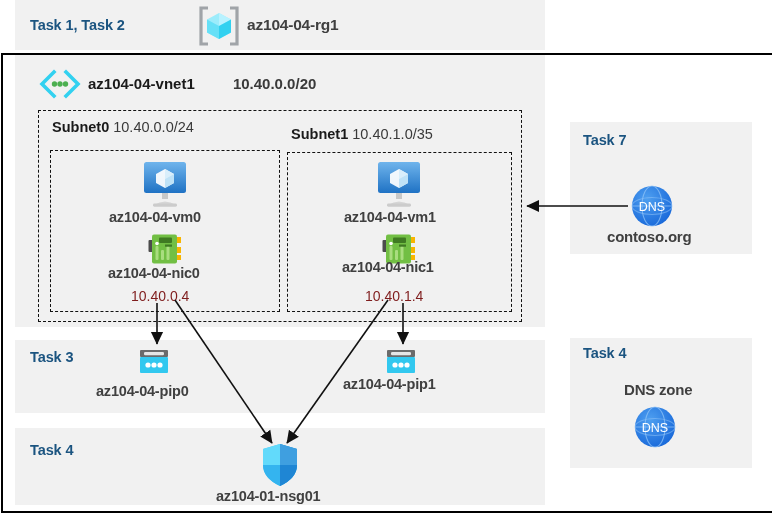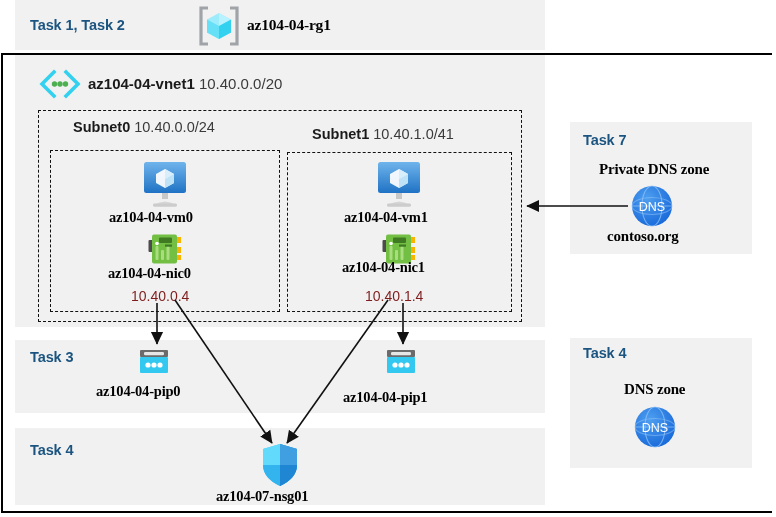--- a/index.html
+++ b/index.html
@@ -34,57 +34,55 @@
   .task-label {
     position: absolute;
     color: #1b5480;
     font-weight: bold;
     font-size: 14.5px;
     letter-spacing: -0.1px;
     white-space: nowrap;
   }
   .res-name {
     position: absolute;
-    color: #000000;
+    color: #404040;
     font-weight: bold;
     font-size: 14.5px;
     white-space: nowrap;
     letter-spacing: -0.2px;
-    font-family: Liberation Serif, serif;
   }
   .res-sub {
     position: absolute;
     color: #7f1d1d;
     font-weight: normal;
     font-size: 14px;
     white-space: nowrap;
   }
   .dashed {
     position: absolute;
     border: 1.6px dashed #111111;
     box-sizing: border-box;
     background: transparent;
   }
   .subnet-title {
     position: absolute;
     font-size: 14.5px;
     white-space: nowrap;
     color: #1a1a1a;
-    margin-left: 21px;
   }
   .subnet-title b { font-weight: bold; }
   .subnet-title span { font-weight: normal; color: #3a3a3a; }
   .vnet-title {
     position: absolute;
     font-size: 15px;
     white-space: nowrap;
     color: #1a1a1a;
   }
   .vnet-title b { font-weight: bold; }
-  .vnet-title span { font-weight: normal; color: #3a3a3a; }
+  .vnet-title span { font-weight: bold; color: #3a3a3a; margin-left: 34px; }
   .icon { position: absolute; }
   svg { display: block; overflow: visible; }
   .arrows { position: absolute; left: 0; top: 0; width: 776px; height: 517px; pointer-events: none; }
 </style>
 </head>
 <body>
 
 <div id="canvas">
 
   <div class="panel" style="left:15px; top:0px; width:530px; height:50px;"></div>
@@ -163,21 +161,21 @@
       <rect x="18.5" y="13" width="3" height="14" rx="1" fill="#a9dd7f"></rect>
       <circle cx="9" cy="10.5" r="1.8" fill="#ffffff"></circle>
       <rect x="17" y="11.5" width="7" height="2.2" fill="#3f7a22"></rect>
     </svg>
   </div>
   <div class="res-name" style="left:108px; top:265px;">az104-04-nic0</div>
   <div class="res-sub" style="left:131px; top:288px;">10.40.0.4</div>
 
   <div class="subnet-title" style="left:291px; top:126px;">
     <b>Subnet1</b>
-    <span>10.40.1.0/41</span>
+    <span>10.40.1.0/35</span>
   </div>
   <div class="dashed" style="left:287px; top:152px; width:225px; height:160px;"></div>
 
   <div class="icon" style="left:370px; top:160px;">
     <svg width="58" height="48" viewBox="0 0 58 48">
       <defs>
         <linearGradient id="vmg1" x1="0" y1="0" x2="0" y2="1">
           <stop offset="0" stop-color="#6fb4ec"></stop>
           <stop offset="1" stop-color="#1f72c4"></stop>
         </linearGradient>
@@ -229,40 +227,39 @@
   <div class="icon" style="left:385px; top:349px;">
     <svg width="32" height="28" viewBox="0 0 32 28">
       <rect x="2" y="1" width="28" height="7" rx="1" fill="#6b6b6b"></rect>
       <rect x="6" y="3" width="20" height="3.2" rx="1.3" fill="#e6e6e6"></rect>
       <rect x="2" y="8" width="28" height="16" rx="1" fill="#32c8ef"></rect>
       <circle cx="10" cy="16" r="2.6" fill="#ffffff"></circle>
       <circle cx="16" cy="16" r="2.6" fill="#ffffff"></circle>
       <circle cx="22" cy="16" r="2.6" fill="#ffffff"></circle>
     </svg>
   </div>
-  <div class="res-name" style="left:343px; top:389px;">az104-04-pip1</div>
+  <div class="res-name" style="left:343px; top:376px;">az104-04-pip1</div>
 
   <div class="panel" style="left:15px; top:428px; width:530px; height:77px;"></div>
   <div class="task-label" style="left:30px; top:442px;">Task 4</div>
 
   <div class="icon" style="left:261px; top:443px;">
     <svg width="38" height="44" viewBox="0 0 38 44">
       <path d="M19 1 L36 6 L36 22 Q36 35 19 43 Q2 35 2 22 L2 6 Z" fill="#3cc5f5"></path>
       <path d="M19 1 L36 6 L36 22 Q36 35 19 43 Z" fill="#2a93db"></path>
       <path d="M19 1 L36 6 L36 22 L19 22 Z" fill="#3f9fe0"></path>
       <path d="M19 1 L2 6 L2 22 L19 22 Z" fill="#62dafb"></path>
       <path d="M19 22 L36 22 Q36 35 19 43 Z" fill="#1f86d4"></path>
       <path d="M19 22 L2 22 Q2 35 19 43 Z" fill="#34b4ef"></path>
     </svg>
   </div>
-  <div class="res-name" style="left:216px; top:488px;">az104-07-nsg01</div>
+  <div class="res-name" style="left:216px; top:488px;">az104-01-nsg01</div>
 
   <div class="panel" style="left:570px; top:122px; width:182px; height:132px;"></div>
   <div class="task-label" style="left:583px; top:132px;">Task 7</div>
-  <div class="res-name" style="left:599px; top:161px; font-size:15px;">Private DNS zone</div>
 
   <div class="icon" style="left:630px; top:184px;">
     <svg width="44" height="44" viewBox="0 0 44 44">
       <defs>
         <radialGradient id="dnsg1" cx="0.38" cy="0.32" r="0.78">
           <stop offset="0" stop-color="#4e9ff0"></stop>
           <stop offset="1" stop-color="#1565d8"></stop>
         </radialGradient>
       </defs>
       <circle cx="22" cy="22" r="20" fill="url(#dnsg1)"></circle>

